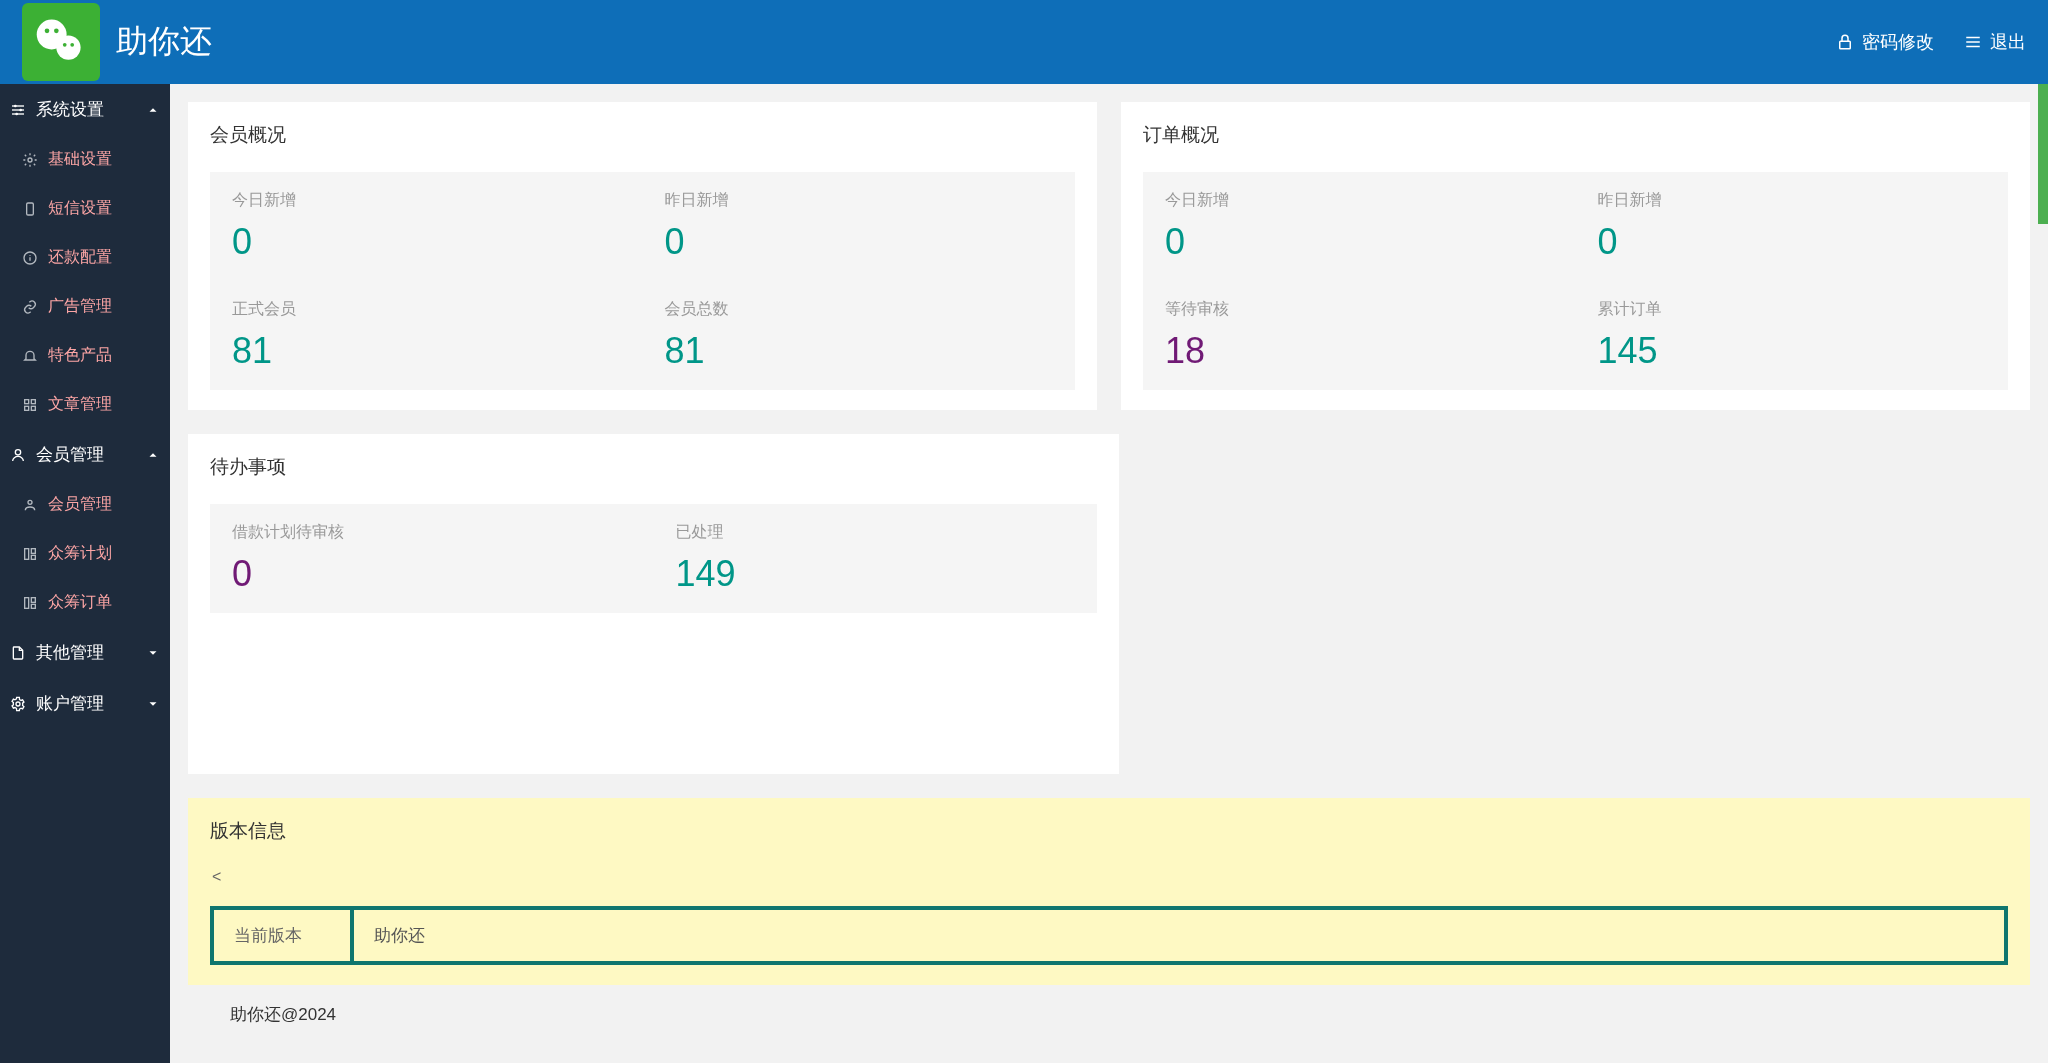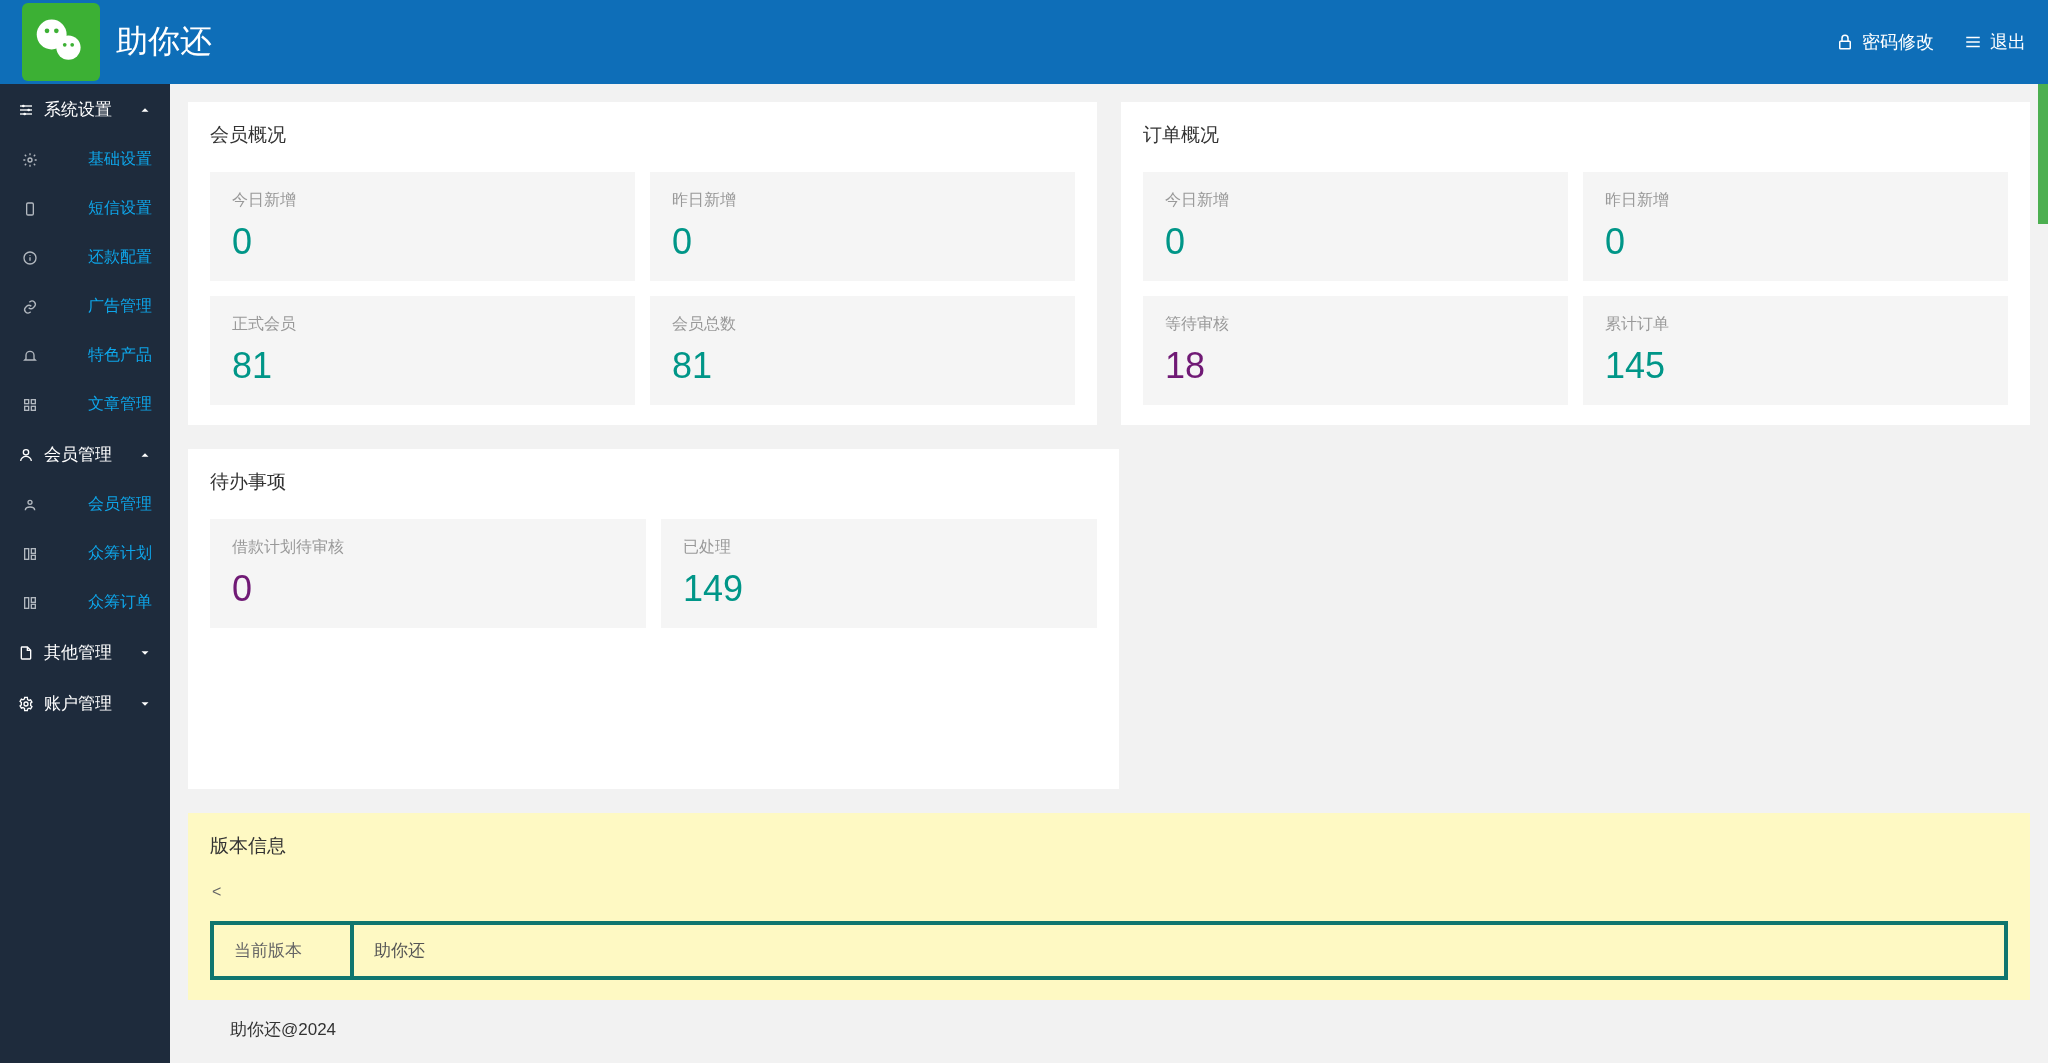--- a/index.html
+++ b/index.html
@@ -33,62 +33,61 @@
     .container { display: flex; height: calc(100vh - 84px); }
     
     .sidebar {
       width: 170px;
       background: #1e2b3c;
       color: #d6d6d6;
       overflow-y: auto;
       flex-shrink: 0;
     }
     .nav-group-header {
-      padding: 14px 18px;
+      padding: 14px 10px;
       display: flex;
       align-items: center;
       justify-content: space-between;
       cursor: pointer;
       font-size: 17px;
       font-weight: 500;
       color: #fff;
     }
     .nav-group-header .left { display: flex; align-items: center; gap: 10px; }
     .nav-group-header svg.caret { width: 14px; height: 14px; fill: #fff; }
     .nav-group-header svg.nav-ico { width: 16px; height: 16px; }
     .nav-item {
       padding: 14px 18px 14px 22px;
       display: flex;
       align-items: center;
       gap: 10px;
       cursor: pointer;
       font-size: 16px;
-      color: #0ea5e9;
-      justify-content: space-between;
+      color: #fca5a5;
     }
     .nav-item svg { width: 16px; height: 16px; opacity: 0.9; }
     
     .main {
       flex: 1;
       padding: 18px;
       overflow-y: auto;
       position: relative;
     }
     
     .row { display: flex; gap: 24px; margin-bottom: 24px; }
     .card {
       background: #fff;
       flex: 1;
       padding: 20px 22px;
     }
     .card-title { font-size: 19px; color: #333; margin-bottom: 24px; }
     .stats-grid {
       display: grid;
       grid-template-columns: 1fr 1fr;
-      gap: 15px;
+      gap: 0;
     }
     .stat-box {
       background: #f5f5f5;
       padding: 18px 22px;
     }
     .stat-label { font-size: 16px; color: #999; margin-bottom: 10px; }
     .stat-value { font-size: 36px; font-weight: 500; color: #009688; }
     .stat-value.warn { color: #701a75; }
     
     .todo-card { min-height: 340px; }

